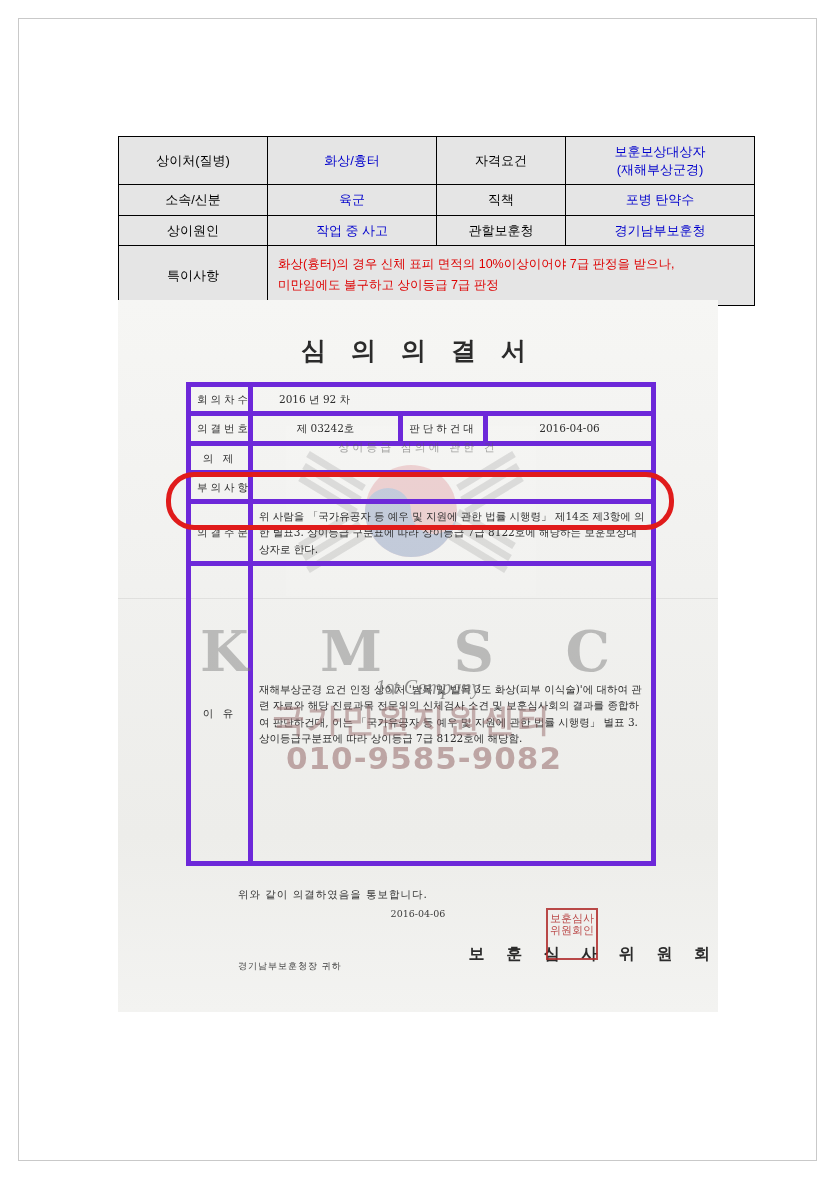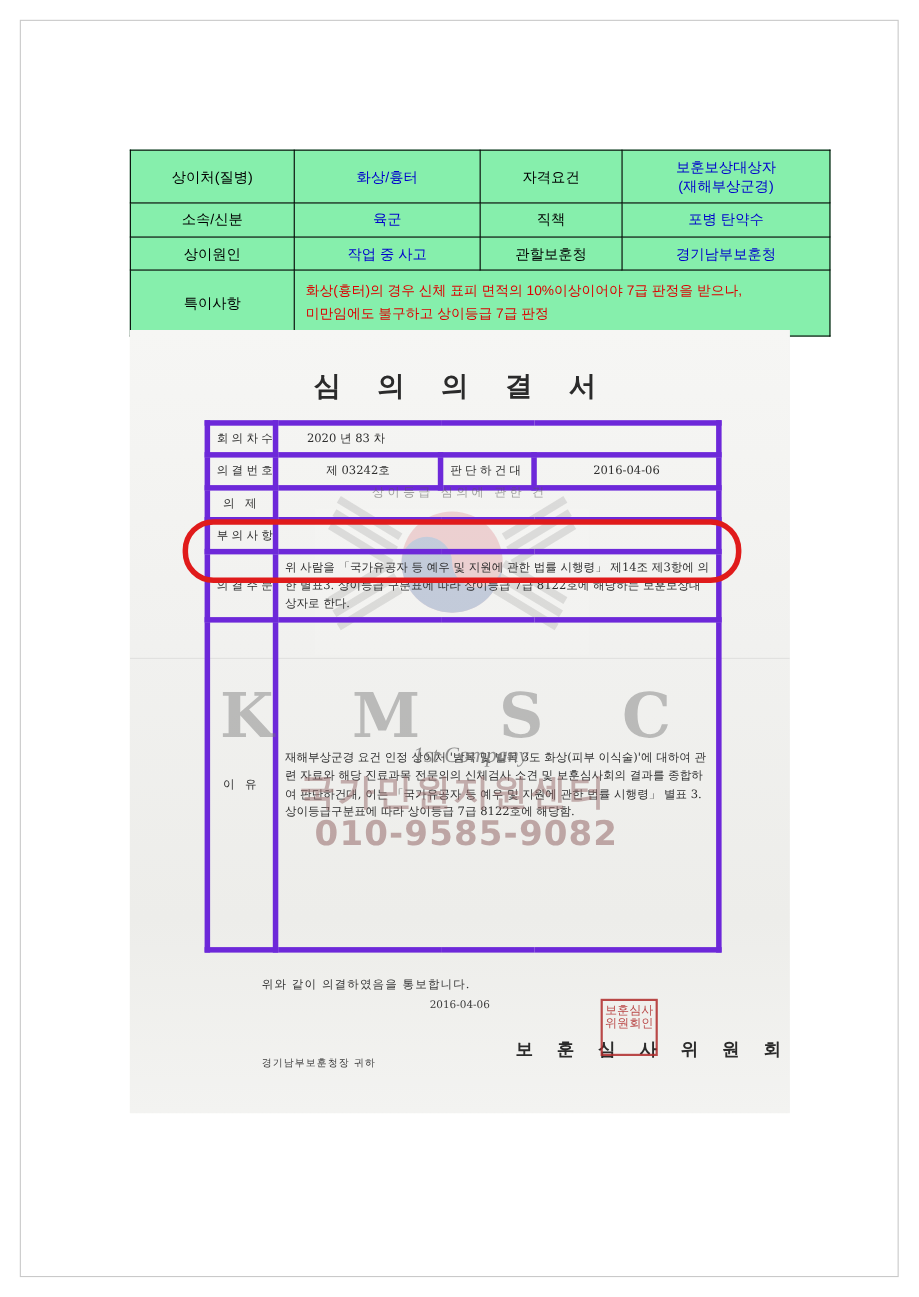--- a/index.html
+++ b/index.html
@@ -32,21 +32,21 @@
   }
 
   
   #summary-table {
     position: absolute;
     left: 118px;
     top: 136px;
     width: 600px;
     border-collapse: collapse;
     table-layout: fixed;
-    background: #86efac;
+    background: #e5e5e5;
   }
   #summary-table td {
     border: 1px solid #000000;
     text-align: center;
     vertical-align: middle;
     font-size: 13px;
     color: #000000;
     padding: 6px 4px;
     line-height: 1.35;
   }
@@ -93,21 +93,21 @@
     height: 1px;
     background: rgba(0,0,0,0.07);
   }
   #fold-1 { top: 298px; }
 
   #doc-title {
     position: absolute;
     left: 0; right: 0;
     top: 34px;
     text-align: center;
-    font-family: Liberation Mono, monospace;
+    font-family: Liberation Sans, sans-serif;
     font-size: 25px;
     letter-spacing: 9px;
     color: #2b2b2b;
     font-weight: bold;
   }
 
   
   #doc-table {
     position: absolute;
     left: 68px;
@@ -340,21 +340,21 @@
     <table id="doc-table">
       <colgroup>
         <col style="width:62px">
         <col style="width:150px">
         <col style="width:85px">
         <col style="width:168px">
       </colgroup>
       <tbody>
         <tr class="r-meet">
           <td class="k">회의차수</td>
-          <td class="c" colspan="3" style="text-align:left;padding-left:26px">2020 년 83 차</td>
+          <td class="c" colspan="3" style="text-align:left;padding-left:26px">2016 년 92 차</td>
         </tr>
         <tr class="r-no">
           <td class="k">의결번호</td>
           <td class="c">제 03242호</td>
           <td class="k">판단하건대</td>
           <td class="c">2016-04-06</td>
         </tr>
         <tr class="r-subj">
           <td class="k">의    제</td>
           <td class="c" colspan="3"></td>

